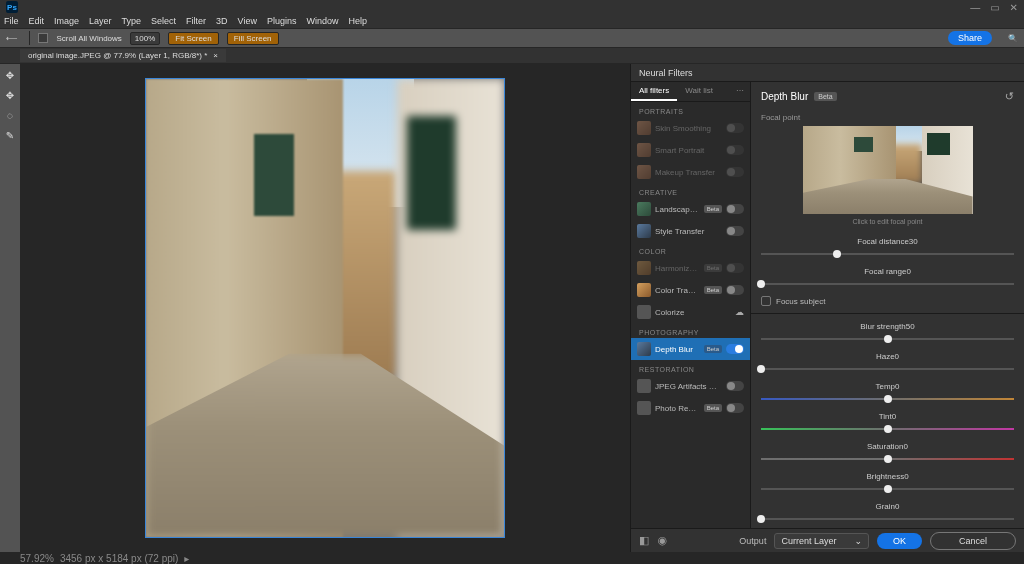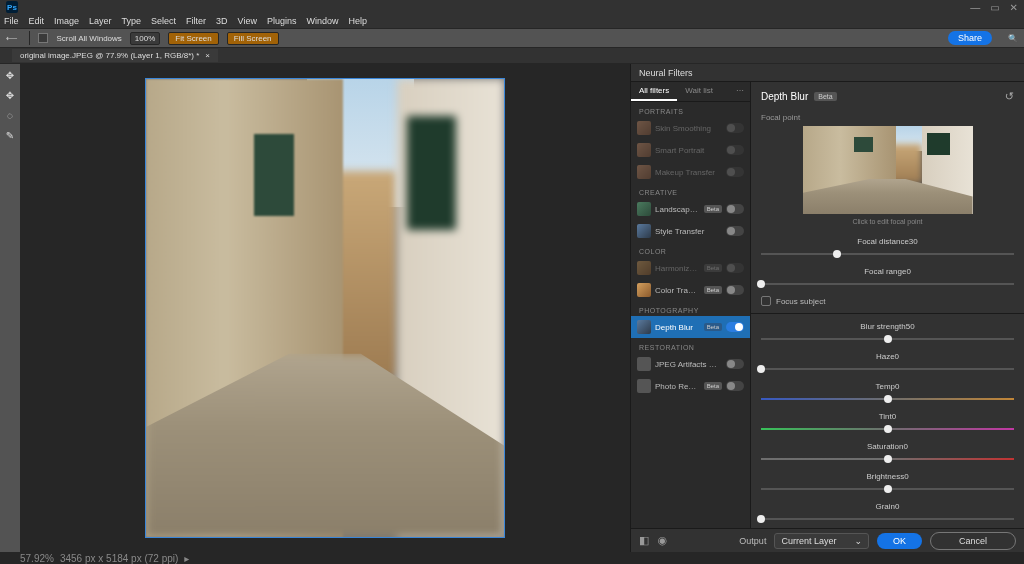--- a/index.html
+++ b/index.html
@@ -18,21 +18,21 @@
 .optionsbar { height: 20px; background: #535353; display: flex; align-items: center; padding: 0 6px; gap: 8px; font-size: 8px; color: #ddd; border-top: 1px solid #262626; border-bottom: 1px solid #262626; }
 .optionsbar .chk { width: 10px; height: 10px; border: 1px solid #777; background: #3a3a3a; }
 .optionsbar .dropdown { background: #3a3a3a; border: 1px solid #262626; padding: 1px 4px; border-radius: 2px; }
 .optionsbar .btn { background: #a16207; border: 1px solid #262626; padding: 1px 6px; border-radius: 2px; }
 .optionsbar .share { margin-left: auto; background: #1473e6; color: #fff; padding: 2px 10px; border-radius: 10px; font-size: 9px; }
 .optionsbar .searchicon { margin-left: 8px; color: #ccc; }
 .optionsbar .homeicon { color: #ccc; margin-right: 4px; }
 .optionsbar .divider { width: 1px; height: 14px; background: #262626; }
 
 
-.doctabs { height: 16px; background: #323232; display: flex; align-items: center; padding: 0 12px; font-size: 8px; color: #ddd; border-bottom: 1px solid #262626; }
+.doctabs { height: 16px; background: #323232; display: flex; align-items: center; padding: 0 20px; font-size: 8px; color: #ddd; border-bottom: 1px solid #262626; }
 .doctabs .tab { background: #3a3a3a; padding: 2px 8px; display: flex; align-items: center; gap: 6px; }
 
 
 .mainrow { display: flex; height: 488px; }
 .toolbar { width: 20px; background: #535353; display: flex; flex-direction: column; align-items: center; padding-top: 4px; gap: 6px; }
 .tool { width: 14px; height: 14px; display: flex; align-items: center; justify-content: center; color: #ddd; font-size: 10px; border-radius: 2px; }
 
 .canvaswrap { flex: 1; background: #262626; display: flex; align-items: center; justify-content: center; position: relative; }
 .canvas { width: 360px; height: 460px; background: #777; position: relative; border: 1px solid #3a86d9; overflow: hidden; }
 
@@ -214,20 +214,25 @@
             <span class="label">Harmonization</span>
             <span class="beta">Beta</span>
             <span class="tog"></span>
           </div>
         <div class="nf-item">
             <div class="thumb orn"></div>
             <span class="label">Color Transfer</span>
             <span class="beta">Beta</span>
             <span class="tog"></span>
           </div>
+        <div class="nf-item">
+            <div class="thumb"></div>
+            <span class="label">Colorize</span>
+            <span class="dl">☁</span>
+          </div>
 
         <div class="nf-cat">PHOTOGRAPHY</div>
         <div class="nf-item sel">
             <div class="thumb blu"></div>
             <span class="label">Depth Blur</span>
             <span class="beta">Beta</span>
             <span class="tog on"></span>
           </div>
 
         <div class="nf-cat">RESTORATION</div>

